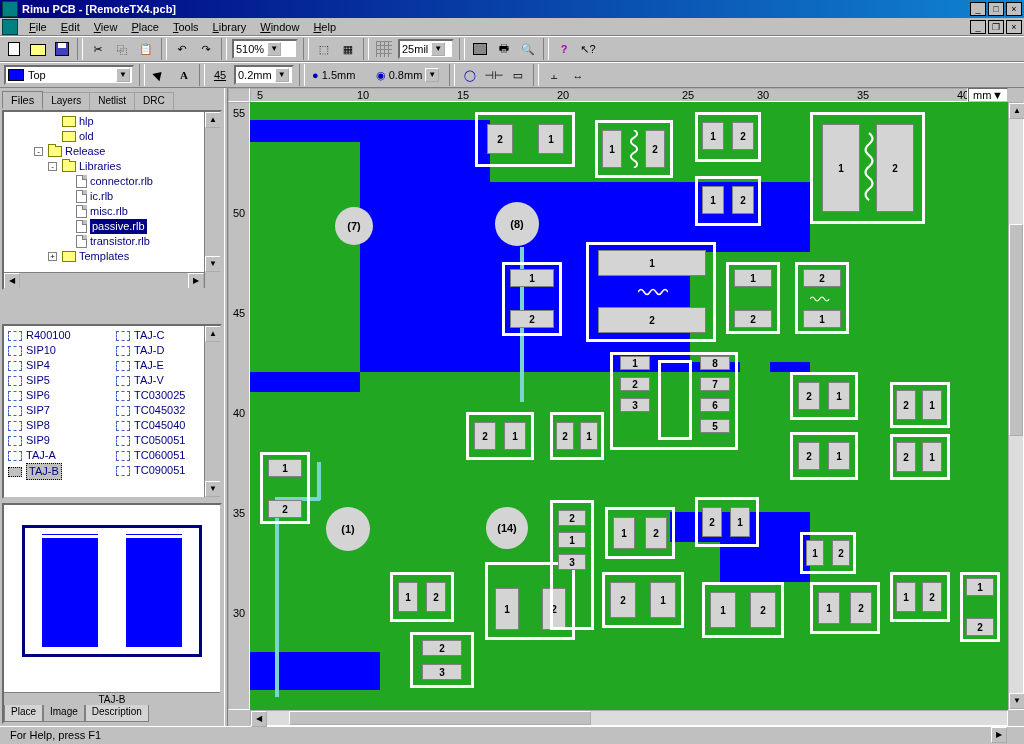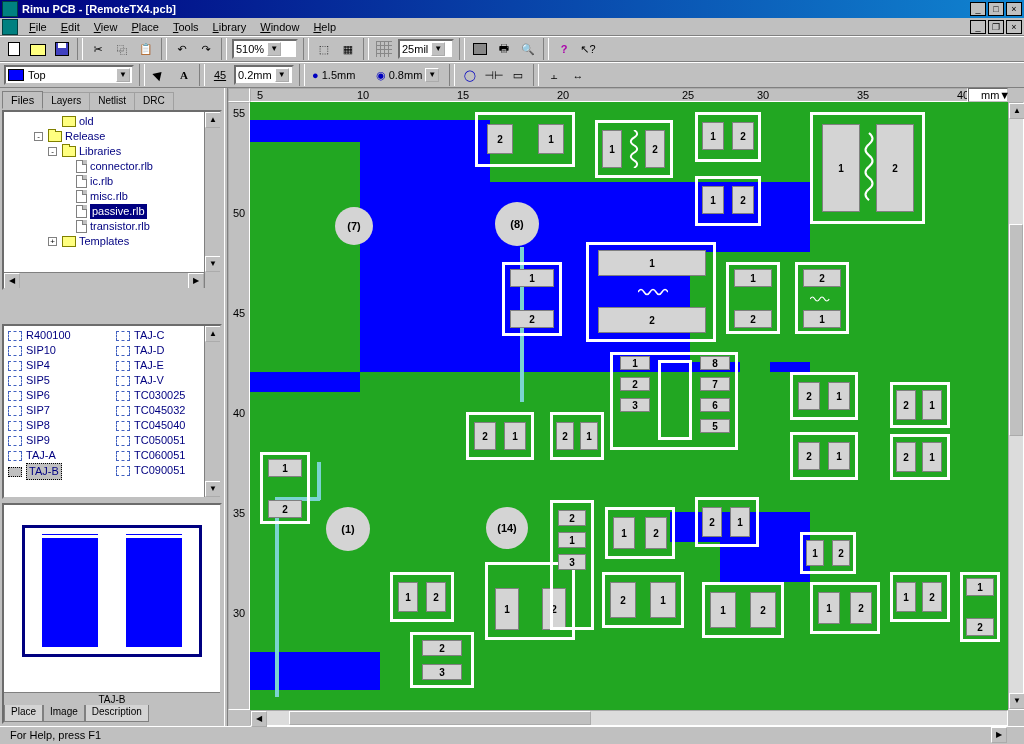--- a/index.html
+++ b/index.html
@@ -76,21 +76,21 @@
 
   .splitter-v { width:4px; background:#c0c0c0; border-left:1px solid #fff; border-right:1px solid #808080; cursor:col-resize;}
 
   
   .canvas-area { flex:1; position:relative; background:#c0c0c0; }
   .ruler-corner{ position:absolute; left:0; top:0; width:22px; height:14px; background:#c0c0c0; border:1px inset #fff;}
   .ruler-h { position:absolute; left:22px; top:0; right:56px; height:14px; background:#c0c0c0; border:1px inset #fff; font-size:9px; overflow:hidden;}
   .ruler-h span{ position:absolute; top:0;}
   .ruler-v { position:absolute; left:0; top:14px; width:22px; bottom:16px; background:#c0c0c0; border:1px inset #fff; font-size:9px;}
   .ruler-v span{ position:absolute; left:4px;}
-  .unit-box{ position:absolute; right:16px; top:0; width:40px; height:14px; background:#fff; border:1px inset #c0c0c0; display:flex; align-items:center; padding:0 12px;margin-left:6px;}
+  .unit-box{ position:absolute; right:16px; top:0; width:40px; height:14px; background:#fff; border:1px inset #c0c0c0; display:flex; align-items:center; padding:0 4px;margin-left:6px;}
   .pcb-canvas { position:absolute; left:22px; top:14px; right:16px; bottom:16px; background:#0000ff; overflow:hidden;}
   .canvas-scroll-v { position:absolute; right:0; top:14px; width:16px; bottom:16px; background:#dcdcdc; border:1px inset #fff;}
   .canvas-scroll-v .thumb{ position:absolute; left:0; right:0; top:20%; height:35%; background:#c0c0c0; border:1px outset #fff;}
   .canvas-scroll-h { position:absolute; left:22px; bottom:0; right:16px; height:16px; background:#dcdcdc; border:1px inset #fff;}
   .canvas-scroll-h .thumb{ position:absolute; top:0; bottom:0; left:5%; width:40%; background:#c0c0c0; border:1px outset #fff;}
   .scroll-corner{position:absolute; right:0; bottom:0; width:16px; height:16px; background:#c0c0c0;}
 
   
   .copper { position:absolute; background:#22a722; }
   .silk { position:absolute; border:3px solid #fff; background:none;}
@@ -224,20 +224,25 @@
   <div class="sidebar">
     <div class="tabs" id="sidetabs">
         <div class="tab active">Files</div>
         <div class="tab">Layers</div>
         <div class="tab">Netlist</div>
         <div class="tab">DRC</div>
       </div>
 
     <div class="panel tree-panel">
       <div class="tree" id="tree">
+          <div class="tree-item" style="padding-left: 42px;">
+            <span style="width:11px;display:inline-block"></span>
+            <span class="folder-icon"></span>
+            <span class="lib-text">hlp</span>
+          </div>
           <div class="tree-item" style="padding-left: 42px;">
             <span style="width:11px;display:inline-block"></span>
             <span class="folder-icon"></span>
             <span class="lib-text">old</span>
           </div>
           <div class="tree-item" style="padding-left: 28px;">
             <span class="expander">-</span>
             <span class="folder-icon open"></span>
             <span class="lib-text">Release</span>
           </div>

